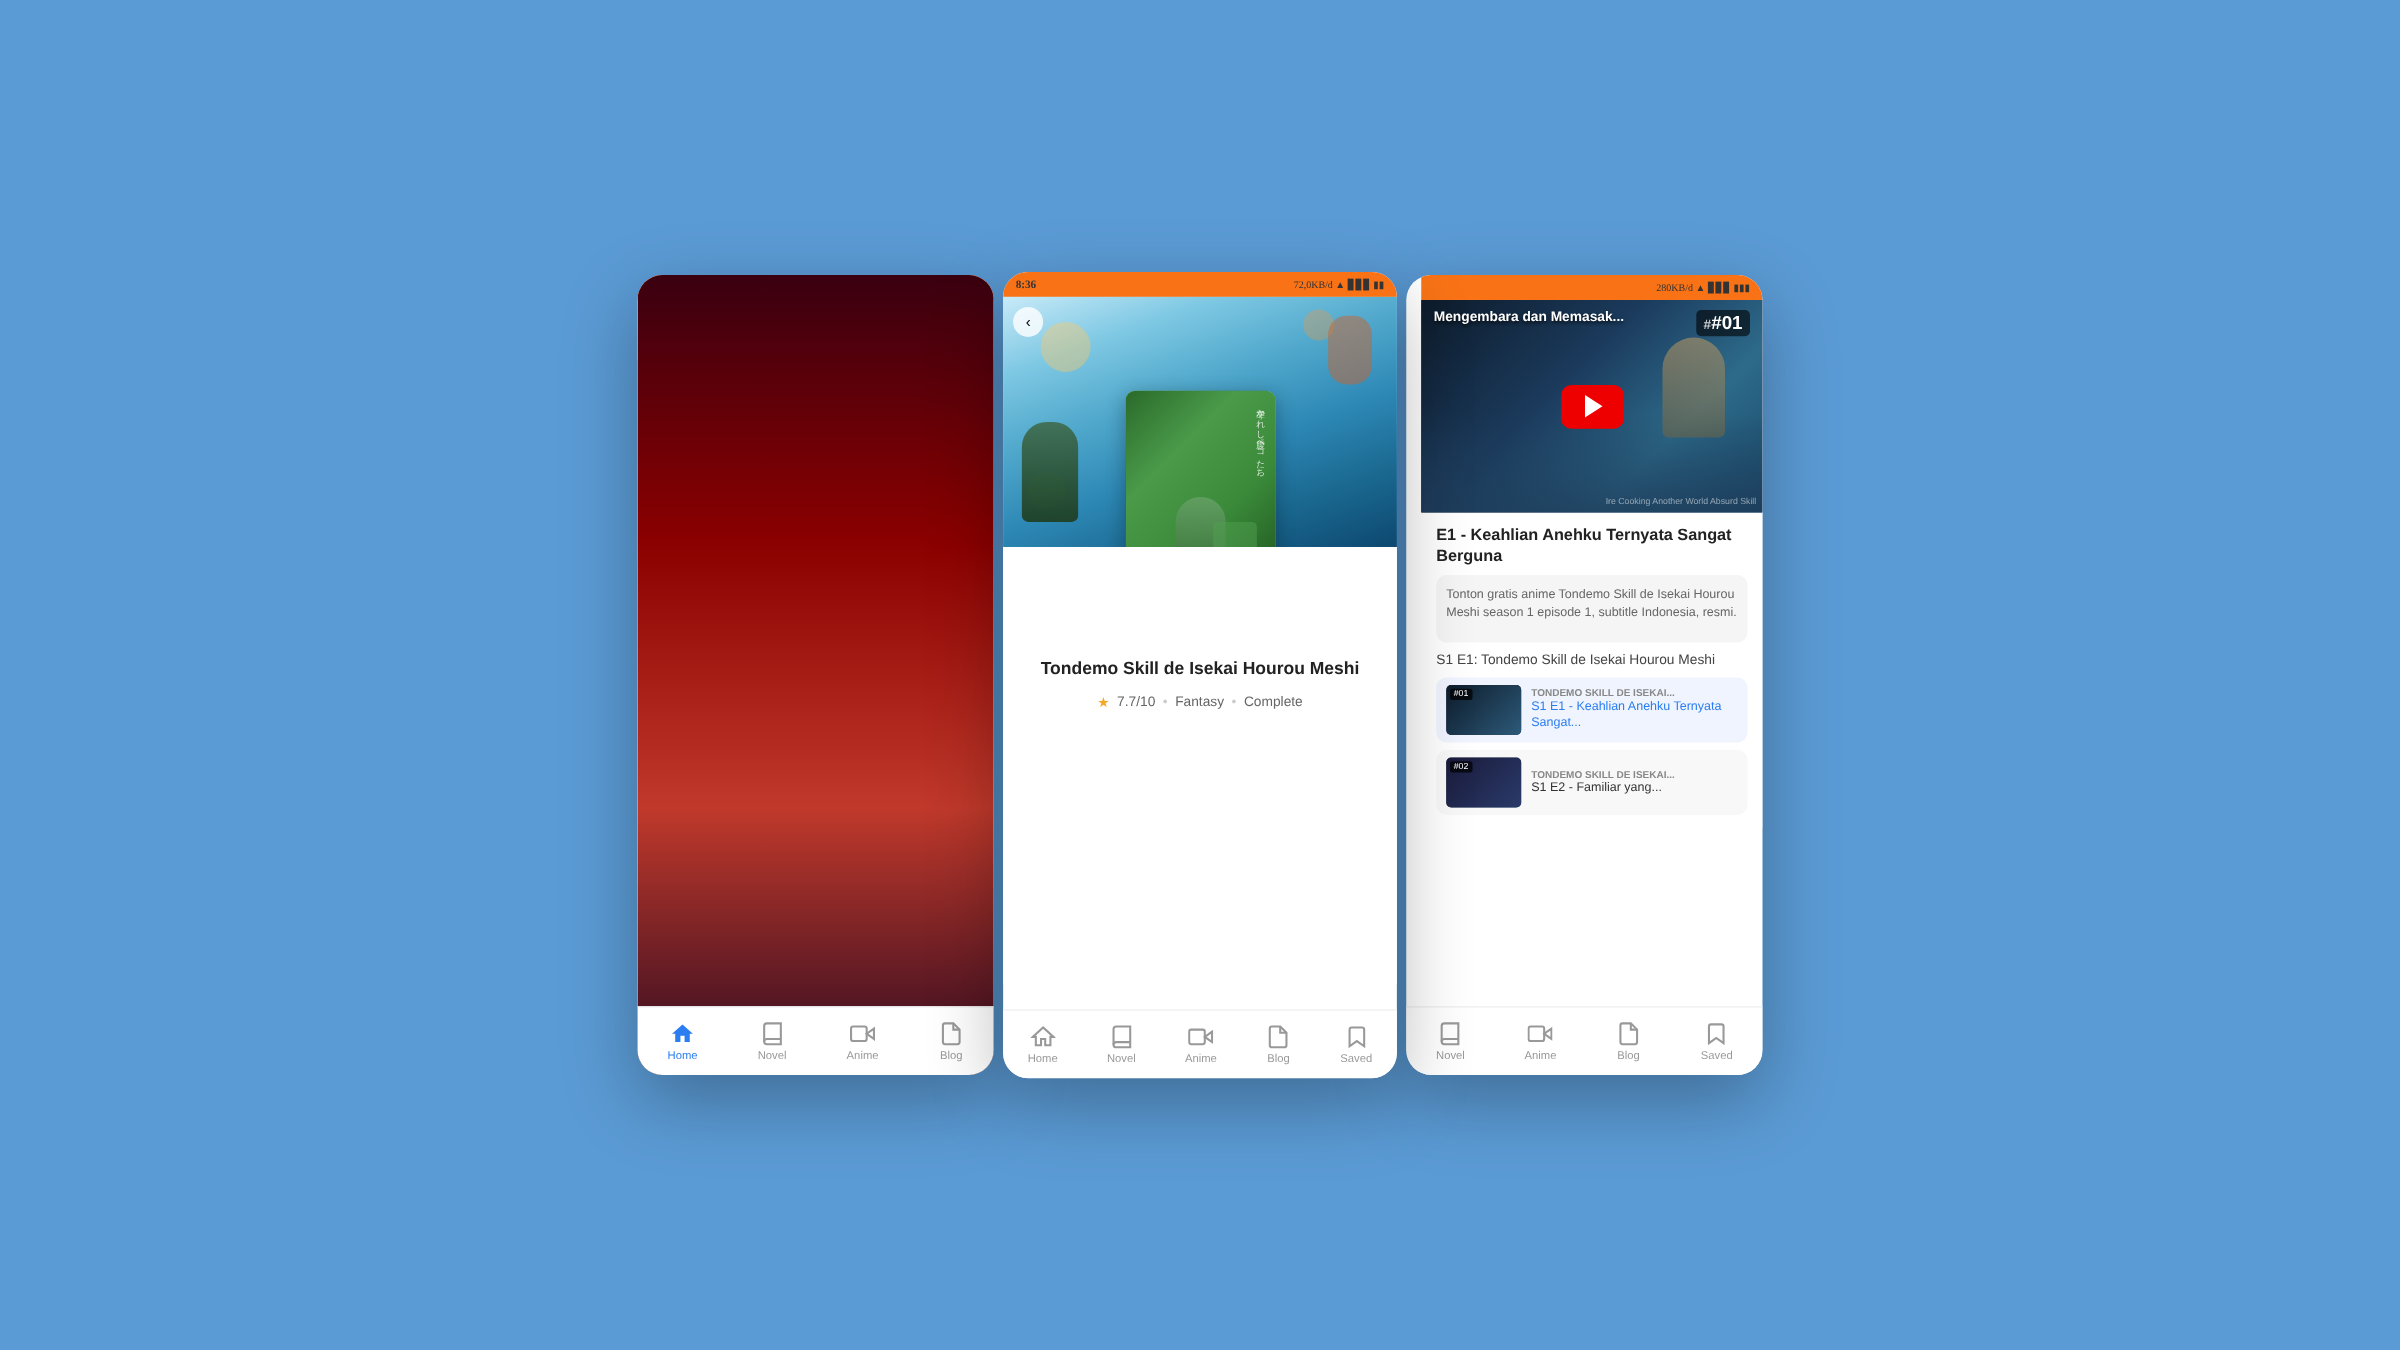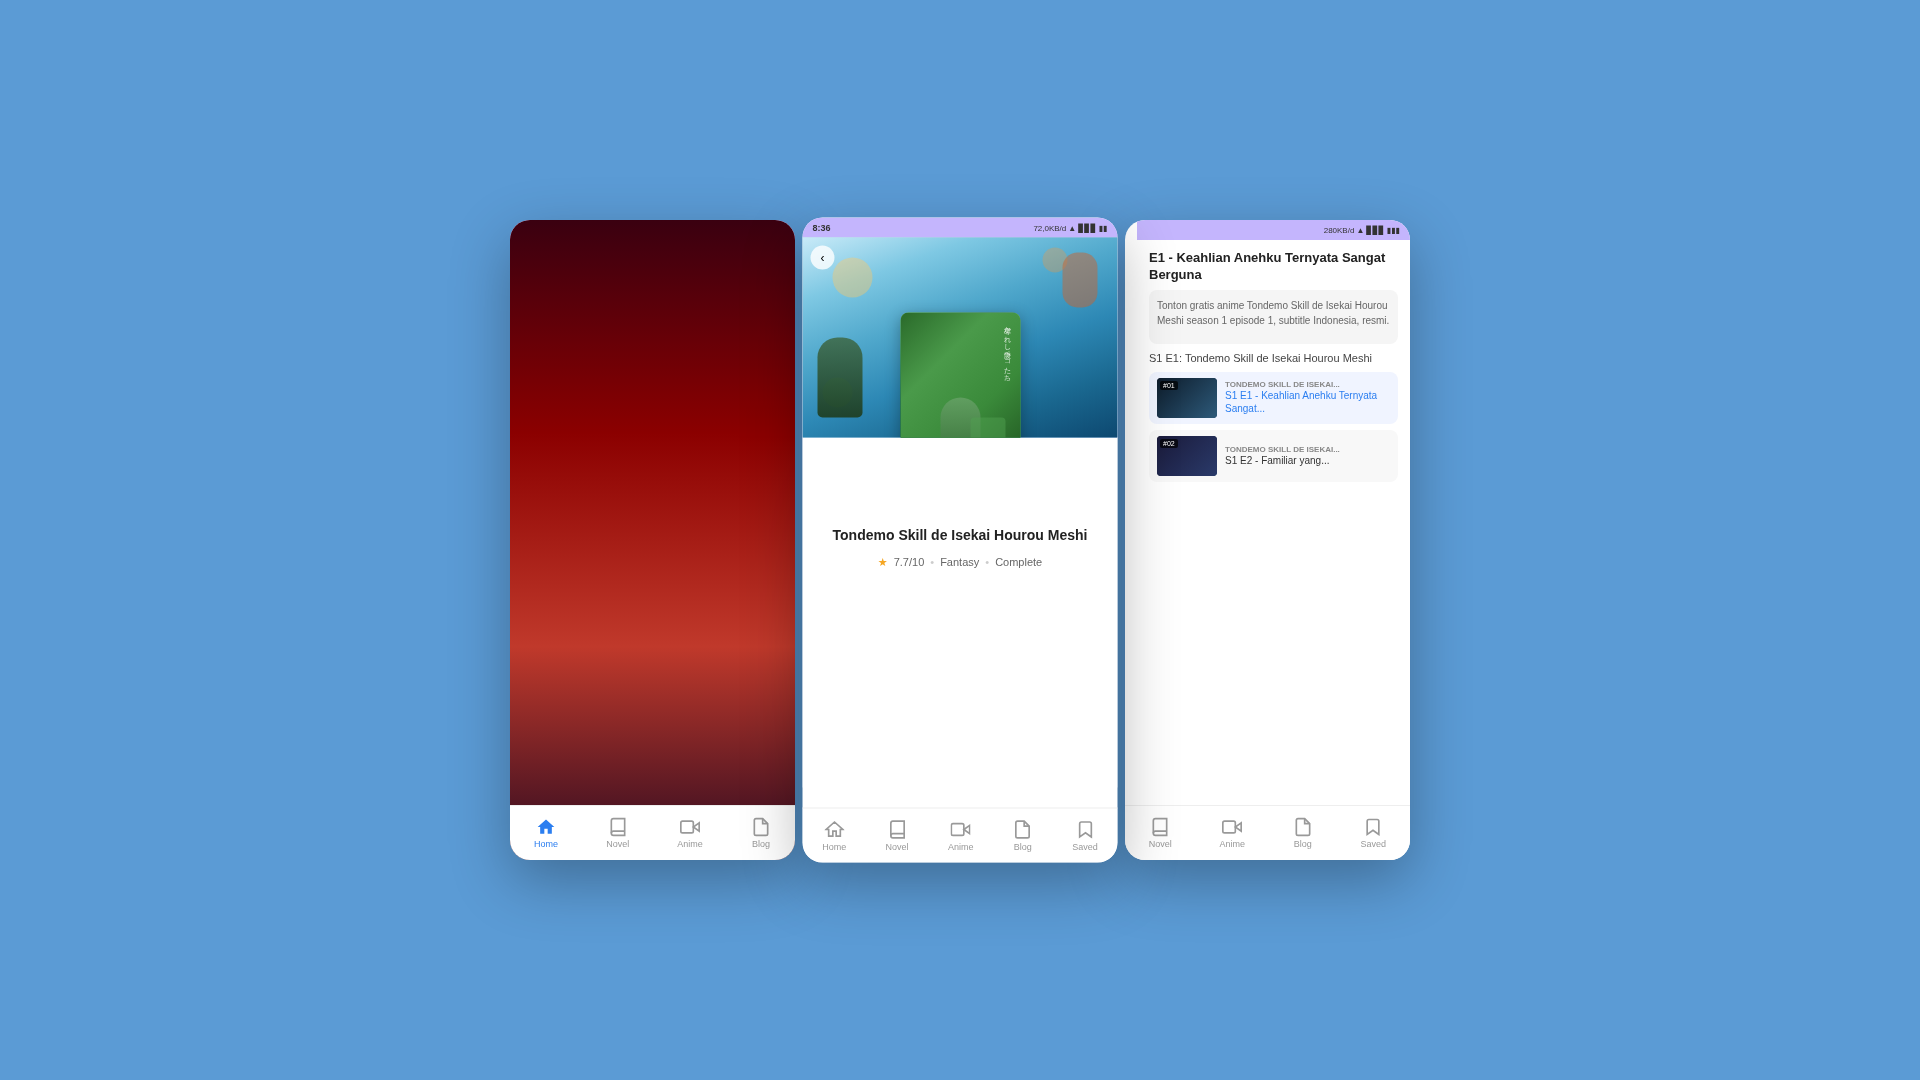--- a/index.html
+++ b/index.html
@@ -63,23 +63,24 @@
       padding-left: 12px;
     }
 
     
     .status-bar {
       display: flex;
       justify-content: space-between;
       align-items: center;
       padding: 4px 10px;
       font-size: 9px;
-      background: #c4b5fd;
+      background: #f97316;
       color: #333;
       height: 20px;
+      font-family: Liberation Serif, serif;
     }
 
     .status-bar .time { font-weight: 600; font-size: 9px; }
     .status-bar .icons { display: flex; gap: 2px; align-items: center; font-size: 8px; }
 
     
     .s1-header {
       display: flex;
       align-items: center;
       padding: 8px 12px;
@@ -704,20 +705,37 @@
     <div class="status-bar">
       <span class="time"></span>
       <div class="icons">
         <span>280KB/d</span>
         <span>▲</span>
         <span>▊▊▊</span>
         <span>▮▮▮</span>
       </div>
     </div>
 
+    <div class="s3-video-thumb">
+      <div style="position:absolute;inset:0;background:linear-gradient(135deg,#0d1b2a 0%,#1b3a5c 40%,#2d6a8a 70%,#1a4a6a 100%);"></div>
+
+      <div style="position:absolute;bottom:0;left:0;right:0;height:80px;background:linear-gradient(to top,rgba(30,60,90,0.8),transparent);"></div>
+      <div style="position:absolute;top:30px;right:30px;width:50px;height:80px;background:linear-gradient(to bottom,rgba(180,150,100,0.6),rgba(120,100,60,0.5));border-radius:25px 25px 5px 5px;"></div>
+      <div class="s3-video-title">Mengembara dan Memasak...</div>
+      <div class="s3-episode-tag">
+        <span style="font-size:11px;color:#ccc;">#</span><span style="font-size:15px;font-weight:900;">#01</span>
+      </div>
+      <div class="s3-video-overlay">
+        <div class="s3-play-btn">
+          <div class="s3-play-triangle"></div>
+        </div>
+      </div>
+
+      <div style="position:absolute;bottom:5px;right:5px;font-size:7px;color:rgba(255,255,255,0.5);">Ire Cooking Another World Absurd Skill</div>
+    </div>
 
     <div class="s3-content">
       <div class="s3-ep-title">E1 - Keahlian Anehku Ternyata Sangat Berguna</div>
 
       <div style="background:#f5f5f5;border-radius:8px;padding:8px;margin-bottom:8px;">
         <div class="s3-description">Tonton gratis anime Tondemo Skill de Isekai Hourou Meshi season 1 episode 1, subtitle Indonesia, resmi.</div>
       </div>
 
       <div class="s3-ep-label">S1 E1: Tondemo Skill de Isekai Hourou Meshi</div>
 

